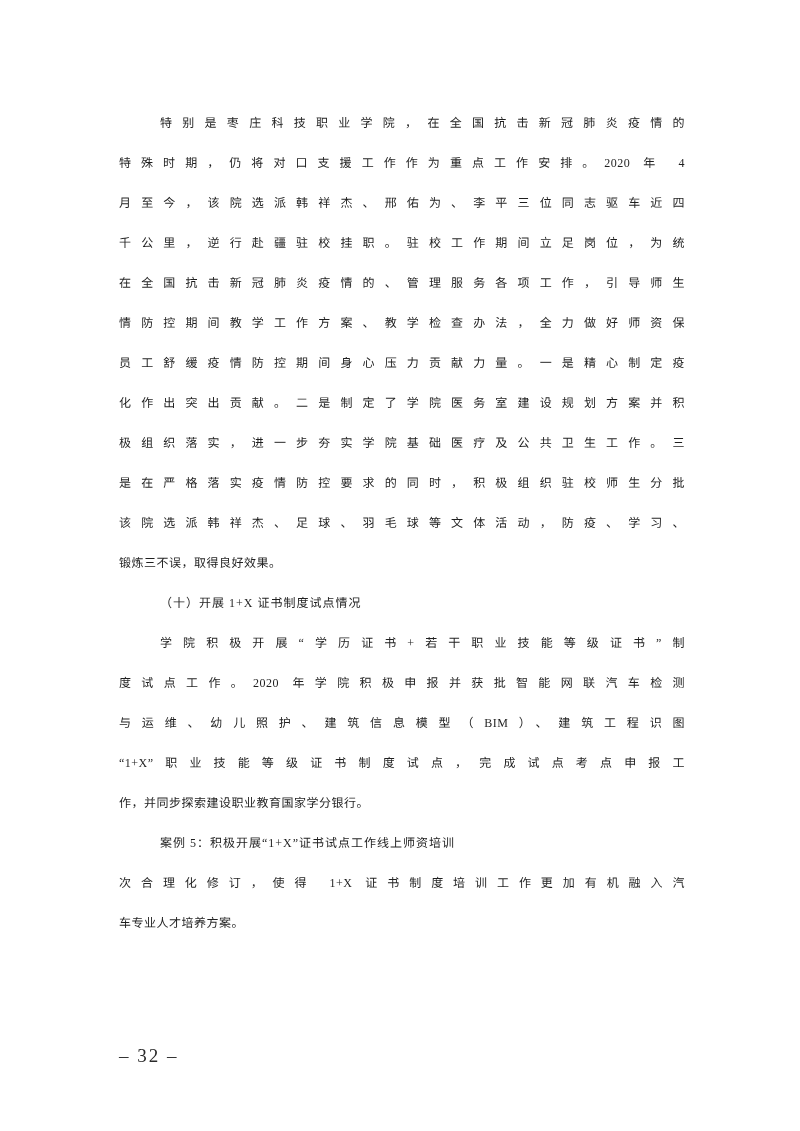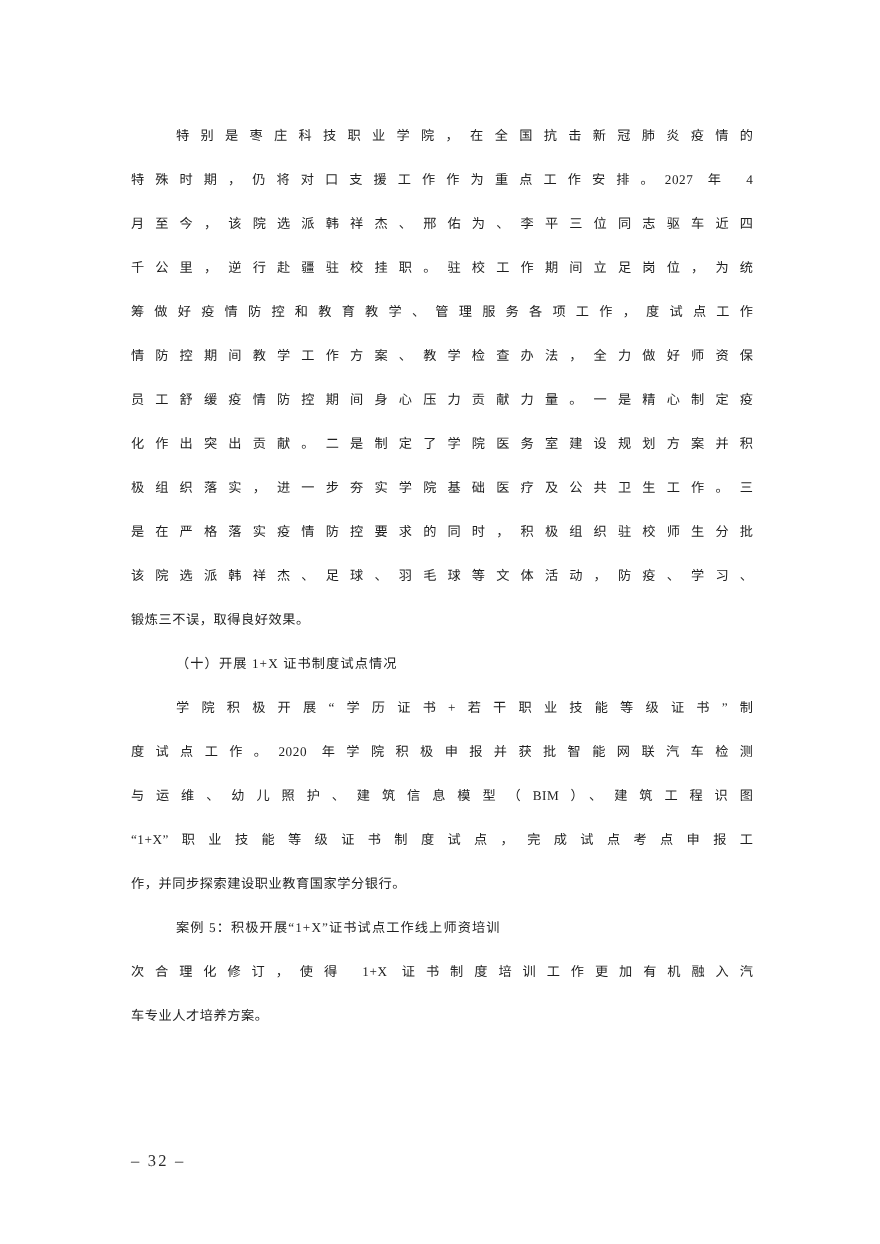--- a/index.html
+++ b/index.html
@@ -51,36 +51,36 @@
   .heading .line {
     font-weight: normal;
     letter-spacing: 1px;
   }
   .page-number {
     position: absolute;
     left: 119px;
     top: 1040px;
     height: 32px;
     line-height: 32px;
-    font-size: 15px;
+    font-size: 19px;
     letter-spacing: 2px;
     color: #2a2a2a;
   }
 </style>
 </head>
 <body>
 
 <div class="page">
   <div class="text-block">
       <div class="para body">
         <div class="line indent fill">特别是枣庄科技职业学院，在全国抗击新冠肺炎疫情的</div>
-        <div class="line fill">特殊时期，仍将对口支援工作作为重点工作安排。2027 年 4</div>
+        <div class="line fill">特殊时期，仍将对口支援工作作为重点工作安排。2020 年 4</div>
         <div class="line fill">月至今，该院选派韩祥杰、邢佑为、李平三位同志驱车近四</div>
         <div class="line fill">千公里，逆行赴疆驻校挂职。驻校工作期间立足岗位，为统</div>
-        <div class="line fill">筹做好疫情防控和教育教学、管理服务各项工作，度试点工作</div>
+        <div class="line fill">在全国抗击新冠肺炎疫情的、管理服务各项工作，引导师生</div>
         <div class="line fill">情防控期间教学工作方案、教学检查办法，全力做好师资保</div>
         <div class="line fill">员工舒缓疫情防控期间身心压力贡献力量。一是精心制定疫</div>
         <div class="line fill">化作出突出贡献。二是制定了学院医务室建设规划方案并积</div>
         <div class="line fill">极组织落实，进一步夯实学院基础医疗及公共卫生工作。三</div>
         <div class="line fill">是在严格落实疫情防控要求的同时，积极组织驻校师生分批</div>
         <div class="line fill">该院选派韩祥杰、足球、羽毛球等文体活动，防疫、学习、</div>
         <div class="line">锻炼三不误，取得良好效果。</div>
       </div>
       <div class="para heading">
         <div class="line indent">（十）开展 1+X 证书制度试点情况</div>

